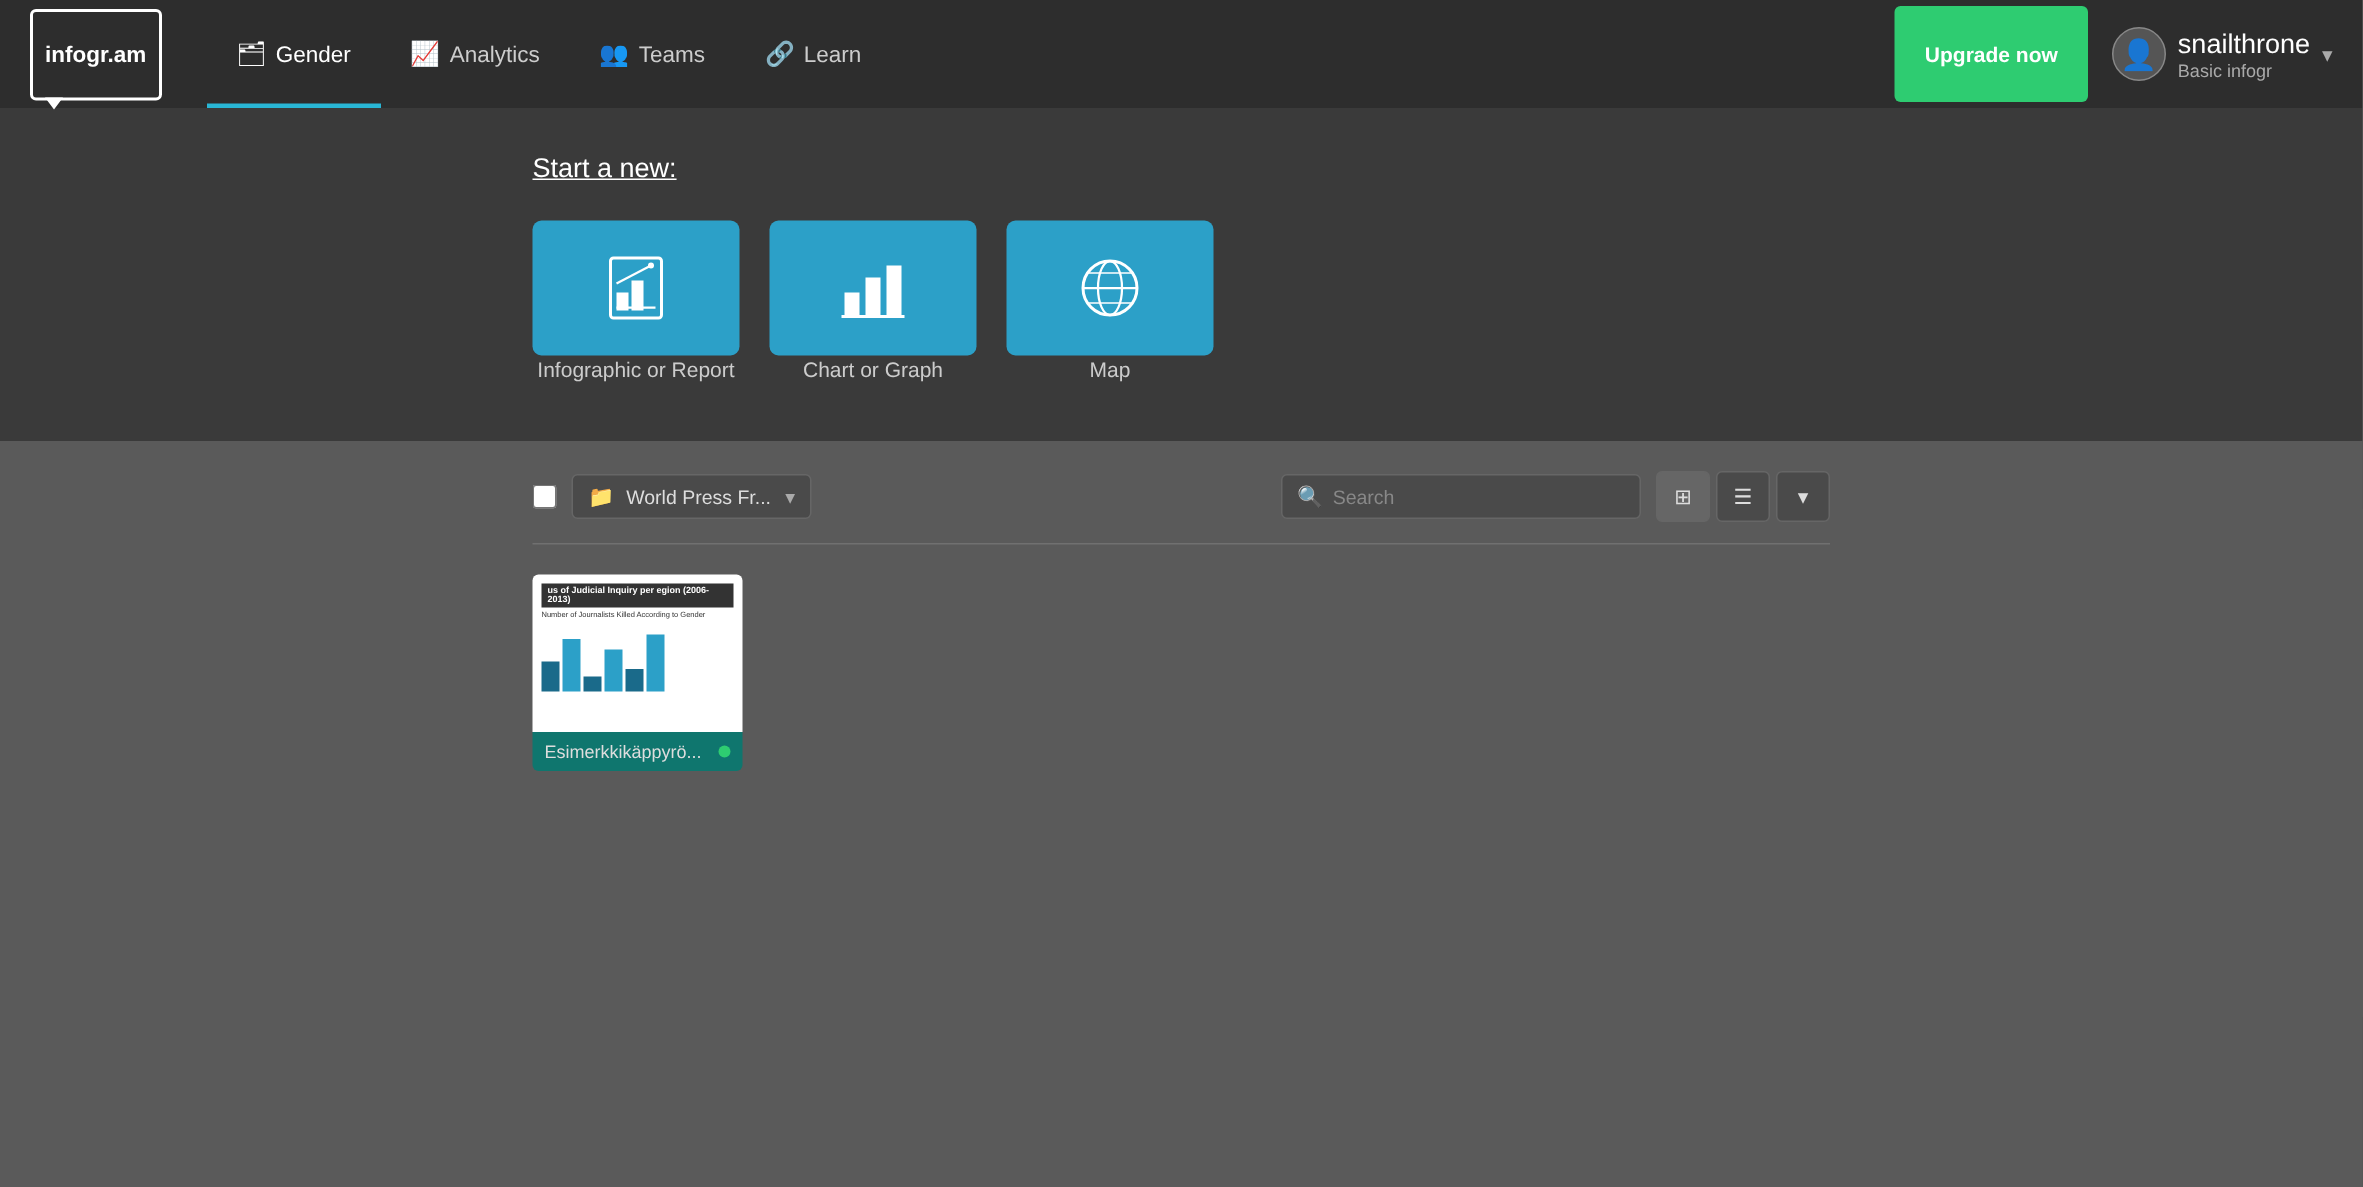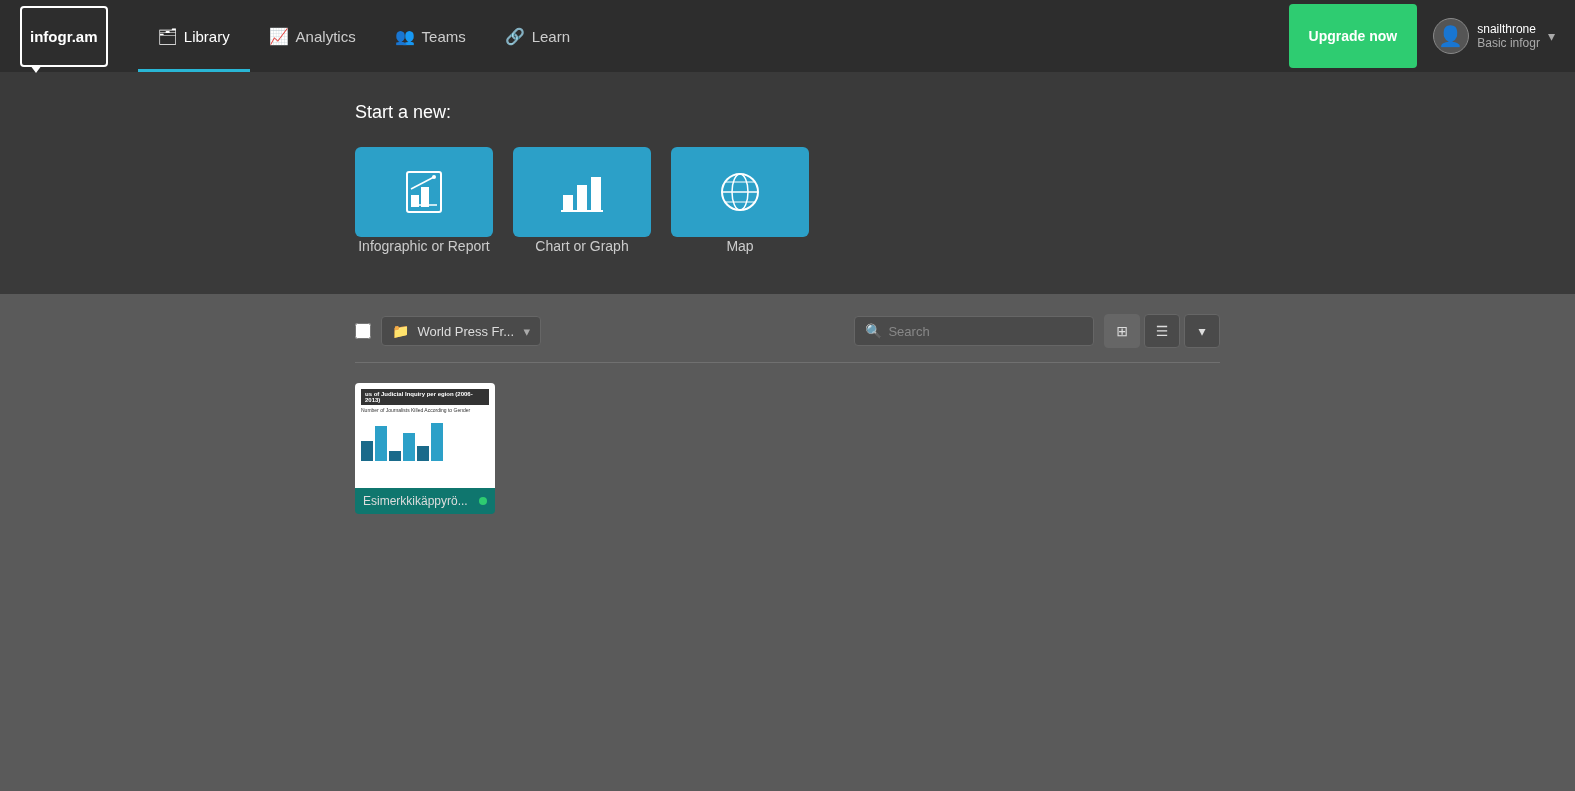--- a/index.html
+++ b/index.html
@@ -95,37 +95,38 @@
       height: 36px;
       border-radius: 50%;
       background: #555;
       display: flex;
       align-items: center;
       justify-content: center;
       color: #aaa;
       font-size: 20px;
       border: 1px solid #888;
     }
-    .user-name { font-size: 12px; color: #fff; }
+    .user-name { font-size: 18px; color: #fff; }
     .user-plan { font-size: 12px; color: #aaa; }
     .chevron-down { color: #aaa; font-size: 14px; }
 
     
     .start-section {
       background: #3a3a3a;
       padding: 30px 0 40px 0;
       display: flex;
       flex-direction: column;
       align-items: flex-start;
       padding-left: 355px;
     }
     .start-label {
       color: #fff;
       font-size: 18px;
       margin-bottom: 24px;
+      text-decoration: underline;
     }
     .template-cards {
       display: flex;
       gap: 20px;
     }
     .template-card {
       display: flex;
       flex-direction: column;
       align-items: center;
       cursor: pointer;
@@ -308,21 +309,21 @@
 </head>
 <body>
 
 <header class="header">
   <div class="logo-wrap">
     <div class="logo-box">infogr.am</div>
   </div>
   <nav class="nav">
     <a class="nav-item active">
       <span class="nav-icon">🗂</span>
-      <span>Library</span>
+      <span>Gender</span>
     </a>
     <a class="nav-item">
       <span class="nav-icon">📈</span>
       <span>Analytics</span>
     </a>
     <a class="nav-item">
       <span class="nav-icon">👥</span>
       <span>Teams</span>
     </a>
     <a class="nav-item">

